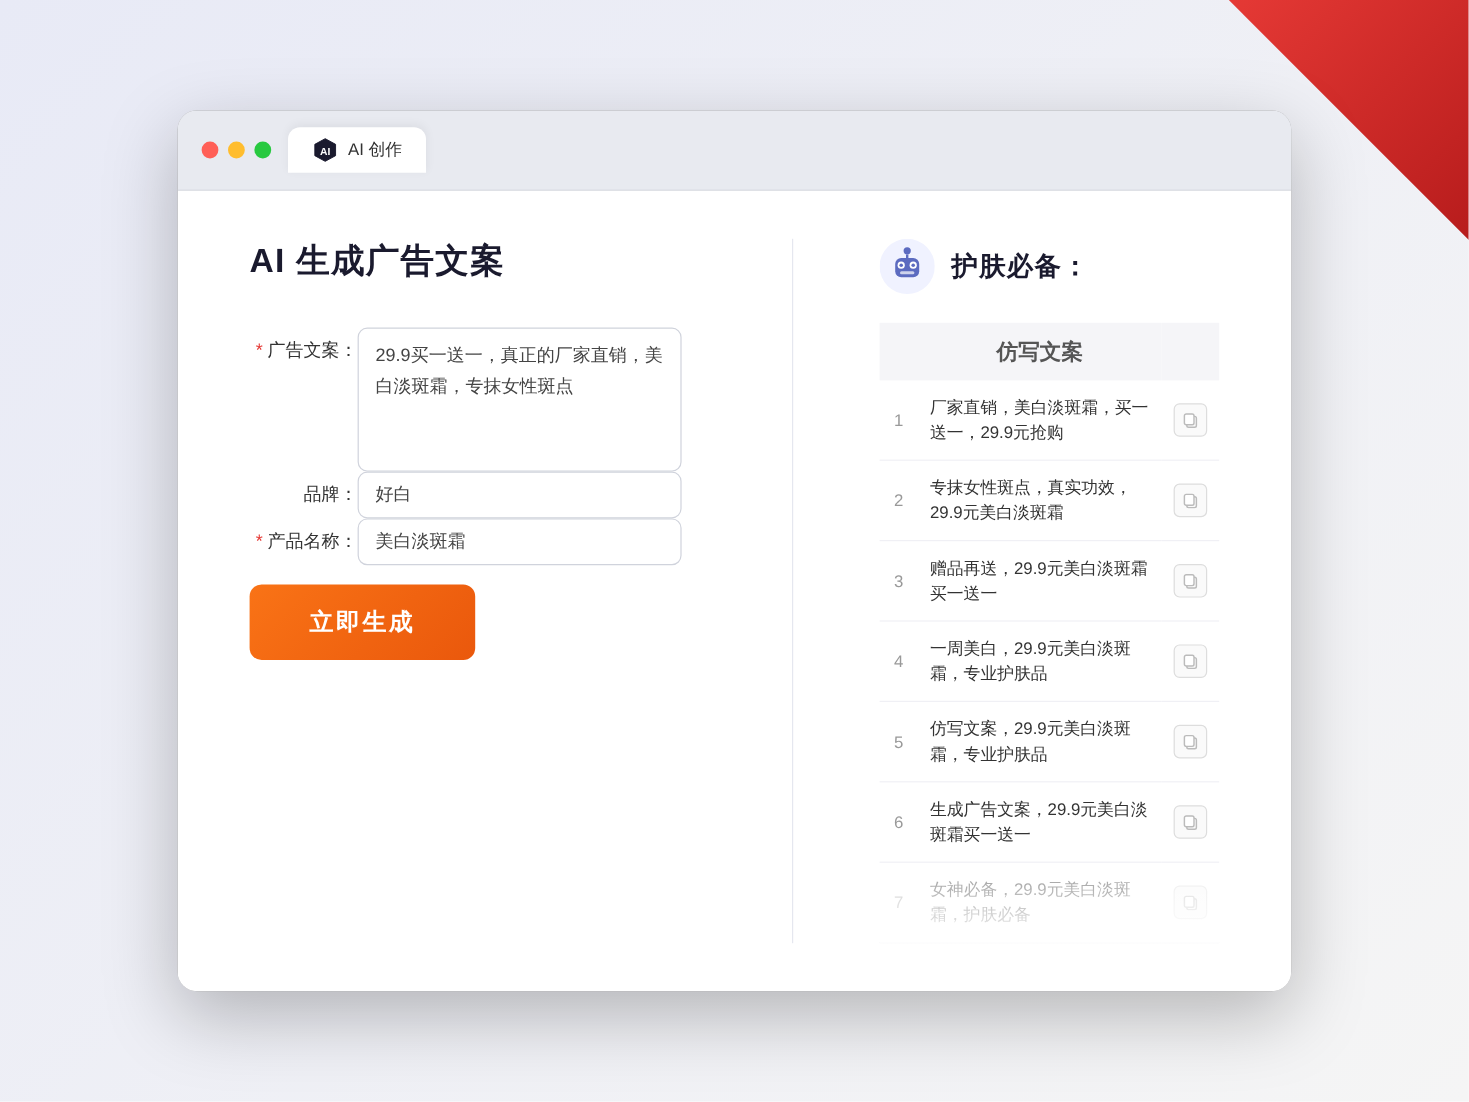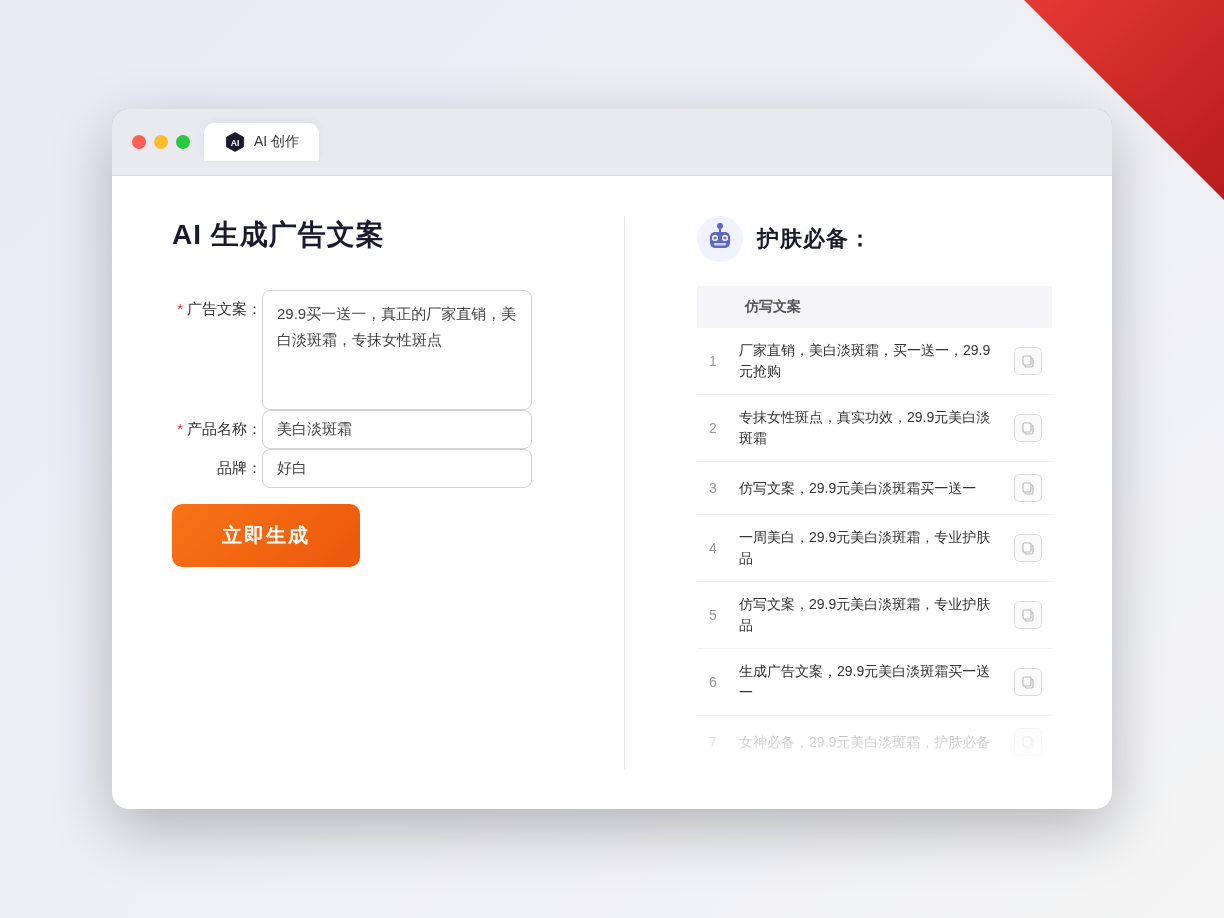--- a/index.html
+++ b/index.html
@@ -27,21 +27,21 @@
       z-index: 0;
     }
 
     
     .browser-window {
       position: relative;
       z-index: 1;
       background: #a3a3a3;
       border-radius: 16px;
       box-shadow: 0 20px 60px rgba(0,0,0,0.25);
-      width: 1000px;
+      width: 928px;
       min-height: 680px;
       overflow: hidden;
     }
 
     
     .title-bar {
       background: #e8eaf0;
       padding: 14px 20px;
       display: flex;
       align-items: center;
@@ -194,22 +194,22 @@
       border-collapse: collapse;
     }
 
     .result-table-header {
       background: #f5f5f8;
       border-radius: 6px;
     }
 
     .result-table th {
       padding: 12px 16px;
-      text-align: left;
-      font-size: 14px;
+      text-align: center;
+      font-size: 18px;
       color: #555;
       font-weight: 600;
     }
 
     .result-table td {
       padding: 12px 10px;
       font-size: 14px;
       border-bottom: 1px solid #f0f0f5;
       vertical-align: middle;
     }
@@ -291,30 +291,30 @@
       
       <div class="form-group">
         <div class="form-label">
           <span class="required-star">*</span><span>广告文案：</span>
         </div>
         <textarea class="form-input form-textarea" placeholder="29.9买一送一，真正的厂家直销，美白淡斑霜，专抹女性斑点" style="">29.9买一送一，真正的厂家直销，美白淡斑霜，专抹女性斑点</textarea>
       </div>
 
       
       <div class="form-group">
+        <div class="form-label">品牌：</div>
+        <input type="text" class="form-input" value="好白" style="">
+      </div>
+
+      
+      <div class="form-group">
         <div class="form-label">
           <span class="required-star">*</span><span>产品名称：</span>
         </div>
         <input type="text" class="form-input" value="美白淡斑霜" style="">
-      </div>
-
-      
-      <div class="form-group">
-        <div class="form-label">品牌：</div>
-        <input type="text" class="form-input" value="好白" style="">
       </div>
 
       <button class="generate-btn">立即生成</button>
     </div>
 
     <div class="divider"></div>
 
     <div class="right-panel">
       <div class="result-header">
 
@@ -365,21 +365,21 @@
         <button class="copy-btn" title="复制">
           <svg width="14" height="14" viewBox="0 0 14 14" fill="none">
             <rect x="4" y="4" width="8" height="9" rx="1.5" stroke="#bbb" stroke-width="1.2" fill="none"></rect>
             <rect x="2" y="2" width="8" height="9" rx="1.5" stroke="#bbb" stroke-width="1.2" fill="white"></rect>
           </svg>
         </button>
       </td>
     </tr>
               <tr>
       <td class="row-num">3</td>
-      <td class="row-content">仿写文案，29.9元美白淡斑霜买一送一</td>
+      <td class="row-content">赠品再送，29.9元美白淡斑霜买一送一</td>
       <td>
         <button class="copy-btn" title="复制">
           <svg width="14" height="14" viewBox="0 0 14 14" fill="none">
             <rect x="4" y="4" width="8" height="9" rx="1.5" stroke="#bbb" stroke-width="1.2" fill="none"></rect>
             <rect x="2" y="2" width="8" height="9" rx="1.5" stroke="#bbb" stroke-width="1.2" fill="white"></rect>
           </svg>
         </button>
       </td>
     </tr>
               <tr>

